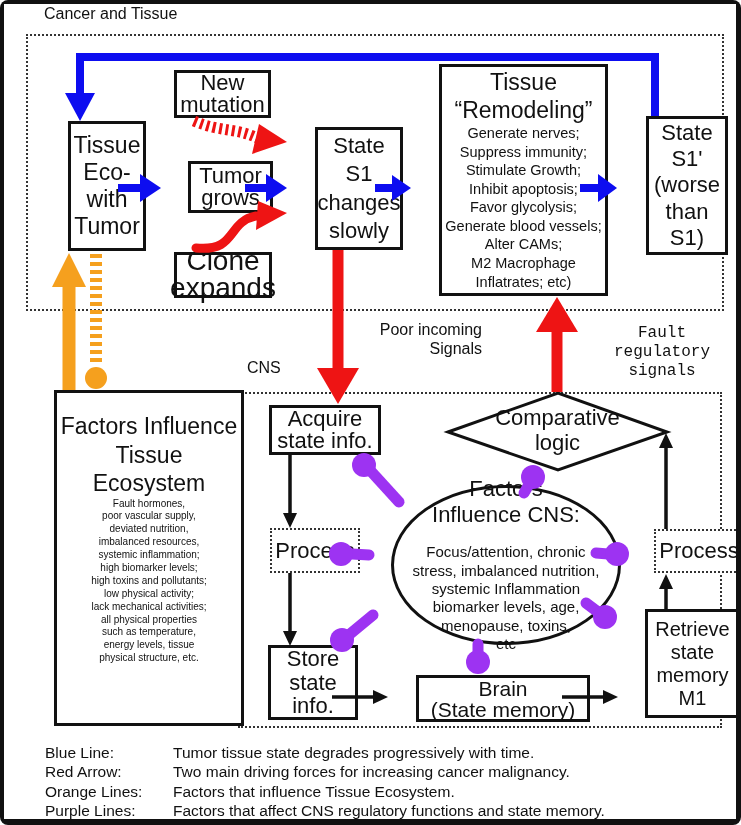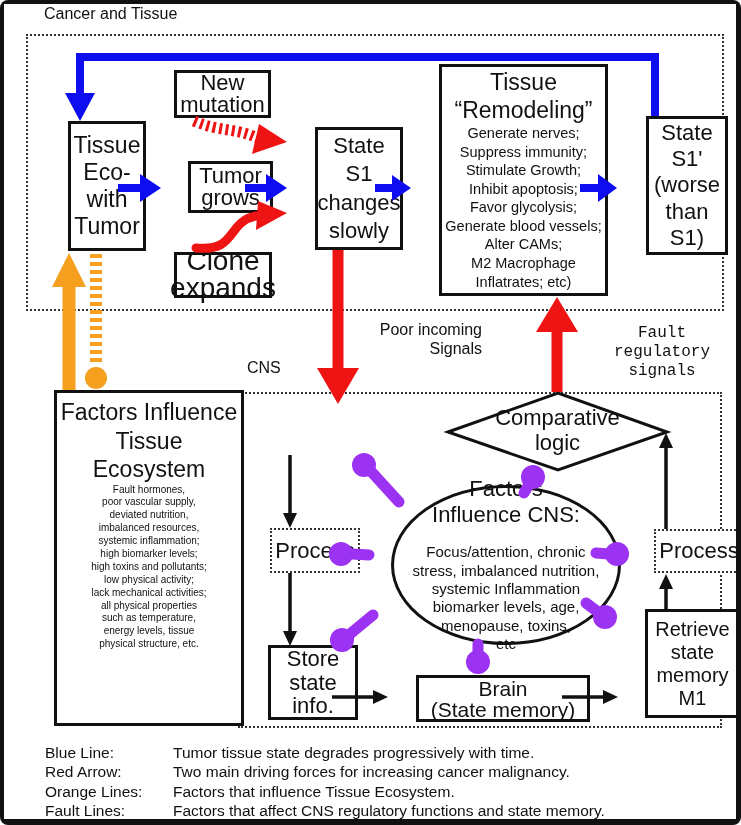--- a/index.html
+++ b/index.html
@@ -27,21 +27,21 @@
   #remodeling .hd{font-size:23px;line-height:1.2;white-space:pre-line;}
   #remodeling .bd{font-size:14.5px;line-height:1.28;white-space:pre-line;}
   #state-s1p{left:618px;top:116px;width:82px;height:139px;font-size:22px;line-height:1.2;}
   #acquire{left:241px;top:405px;width:112px;height:50px;font-size:22px;line-height:1.0;}
   .proc{border-width:2px;border-style:dotted;border-color:#333;font-size:22px;}
   #process-left{left:242px;top:528px;width:90px;height:45px;}
   #process-right{left:626px;top:529px;width:90px;height:44px;}
   #store{left:240px;top:645px;width:90px;height:75px;font-size:22px;line-height:1.08;}
   #brain{left:388px;top:675px;width:174px;height:47px;font-size:21px;line-height:1.0;}
   #retrieve{left:617px;top:609px;width:95px;height:109px;font-size:20px;line-height:1.15;}
-  #factors-tissue{left:26px;top:390px;width:190px;height:336px;justify-content:flex-start;padding-top:5px;}
+  #factors-tissue{left:26px;top:390px;width:190px;height:336px;justify-content:flex-start;padding-top:19px;}
   #factors-tissue .hd{font-size:23px;line-height:1.24;white-space:pre-line;}
   #factors-tissue .bd{font-size:10px;line-height:1.29;white-space:pre-line;}
   #cns-ellipse{left:363px;top:485px;width:230px;height:160px;border-radius:50%;padding:0 4px;gap:15px;}
   #cns-ellipse .hd{font-size:22px;line-height:1.18;white-space:pre-line;}
   #cns-ellipse .bd{font-size:15px;line-height:1.23;white-space:pre-line;}
   #diamond-lbl{position:absolute;left:448px;top:395px;width:219px;height:72px;z-index:3;
        display:flex;align-items:center;justify-content:center;text-align:center;
        font-size:22px;line-height:1.12;white-space:pre-line;}
   #arrows{position:absolute;left:0;top:0;z-index:2;pointer-events:none;}
   #legend{position:absolute;left:45px;top:743px;z-index:1;font-size:15.5px;line-height:19.3px;}
@@ -110,20 +110,22 @@
 high biomarker levels;
 high toxins and pollutants;
 low physical activity;
 lack mechanical activities;
 all physical properties
 such as temperature,
 energy levels, tissue
 physical structure, etc.</div>
   </div>
 
+  <div id="acquire" class="box">Acquire
+state info.</div>
   <div id="process-left" class="box proc">Process</div>
   <div id="process-right" class="box proc">Process</div>
   <div id="store" class="box">Store
 state
 info.</div>
   <div id="brain" class="box">Brain
 (State memory)</div>
   <div id="retrieve" class="box">Retrieve
 state
 memory
@@ -229,17 +231,17 @@
     </div>
     <div class="leg-row">
       <div class="leg-term">Red Arrow:</div>
       <div class="leg-desc">Two main driving forces for increasing cancer malignancy.</div>
     </div>
     <div class="leg-row">
       <div class="leg-term">Orange Lines:</div>
       <div class="leg-desc">Factors that influence Tissue Ecosystem.</div>
     </div>
     <div class="leg-row">
-      <div class="leg-term">Fault Lines:</div>
+      <div class="leg-term">Purple Lines:</div>
       <div class="leg-desc">Factors that affect CNS regulatory functions and state memory.</div>
     </div>
   </div>
 </div>
 
 </body></html>

